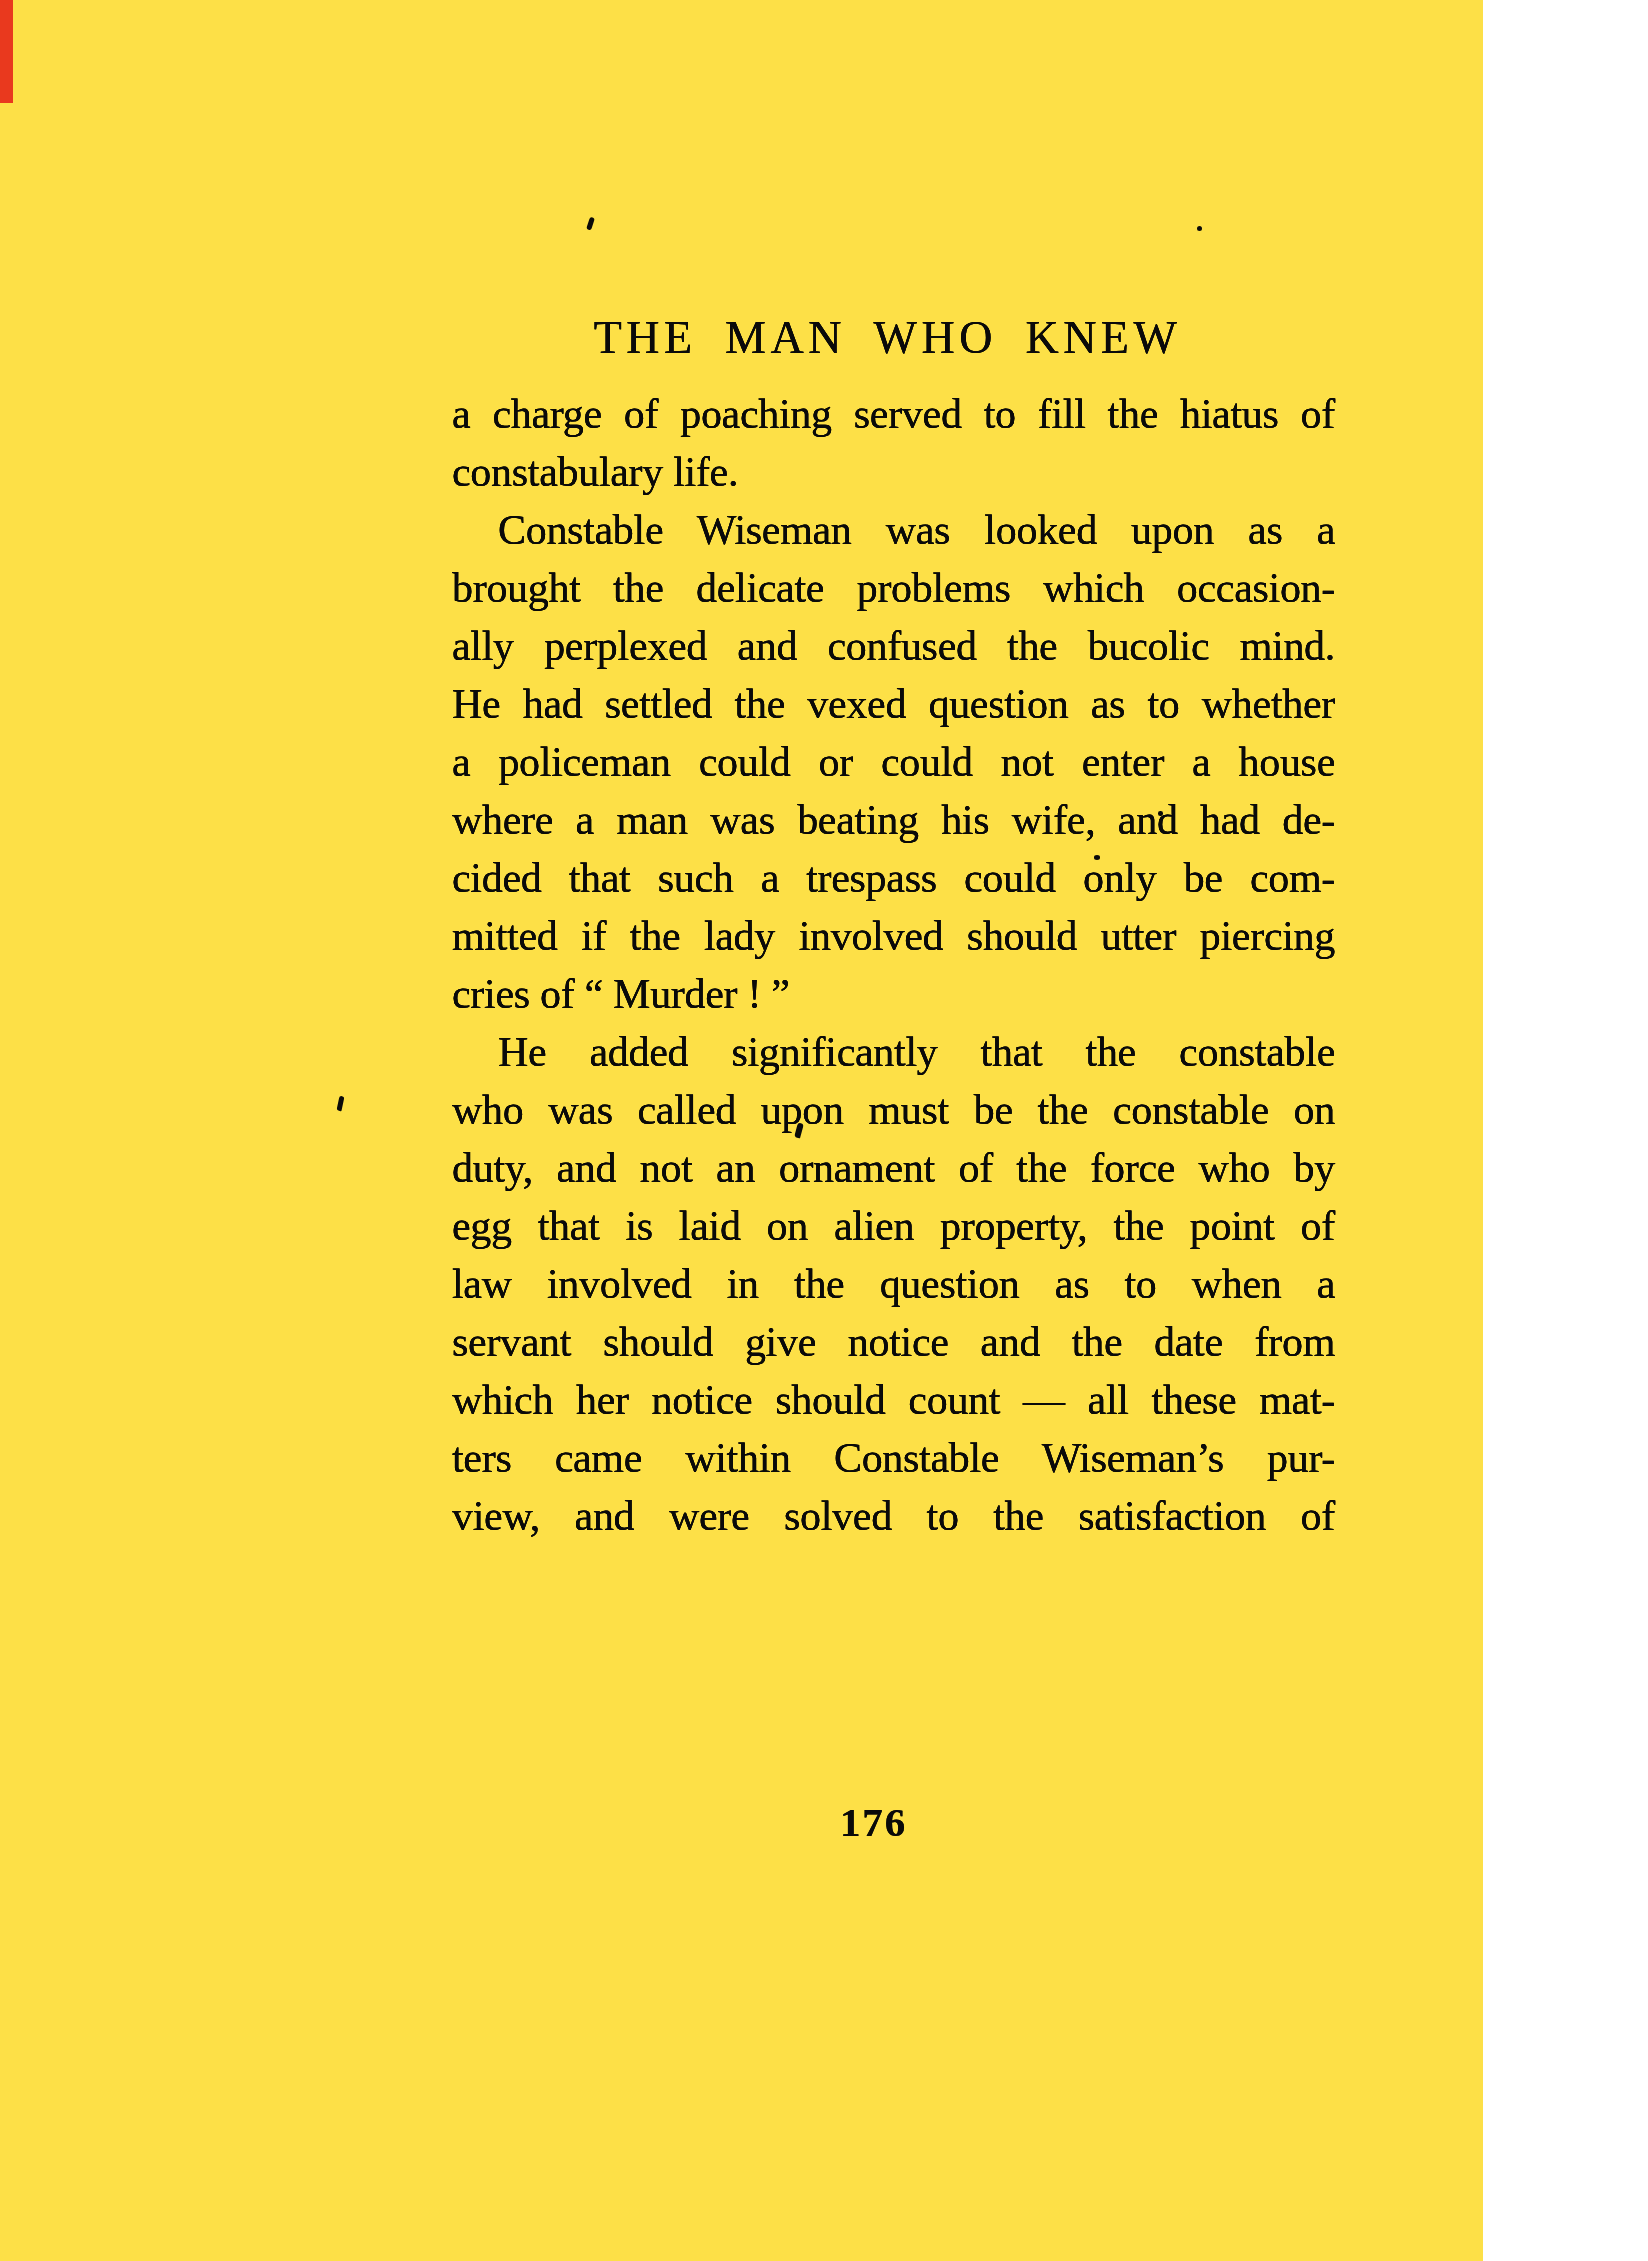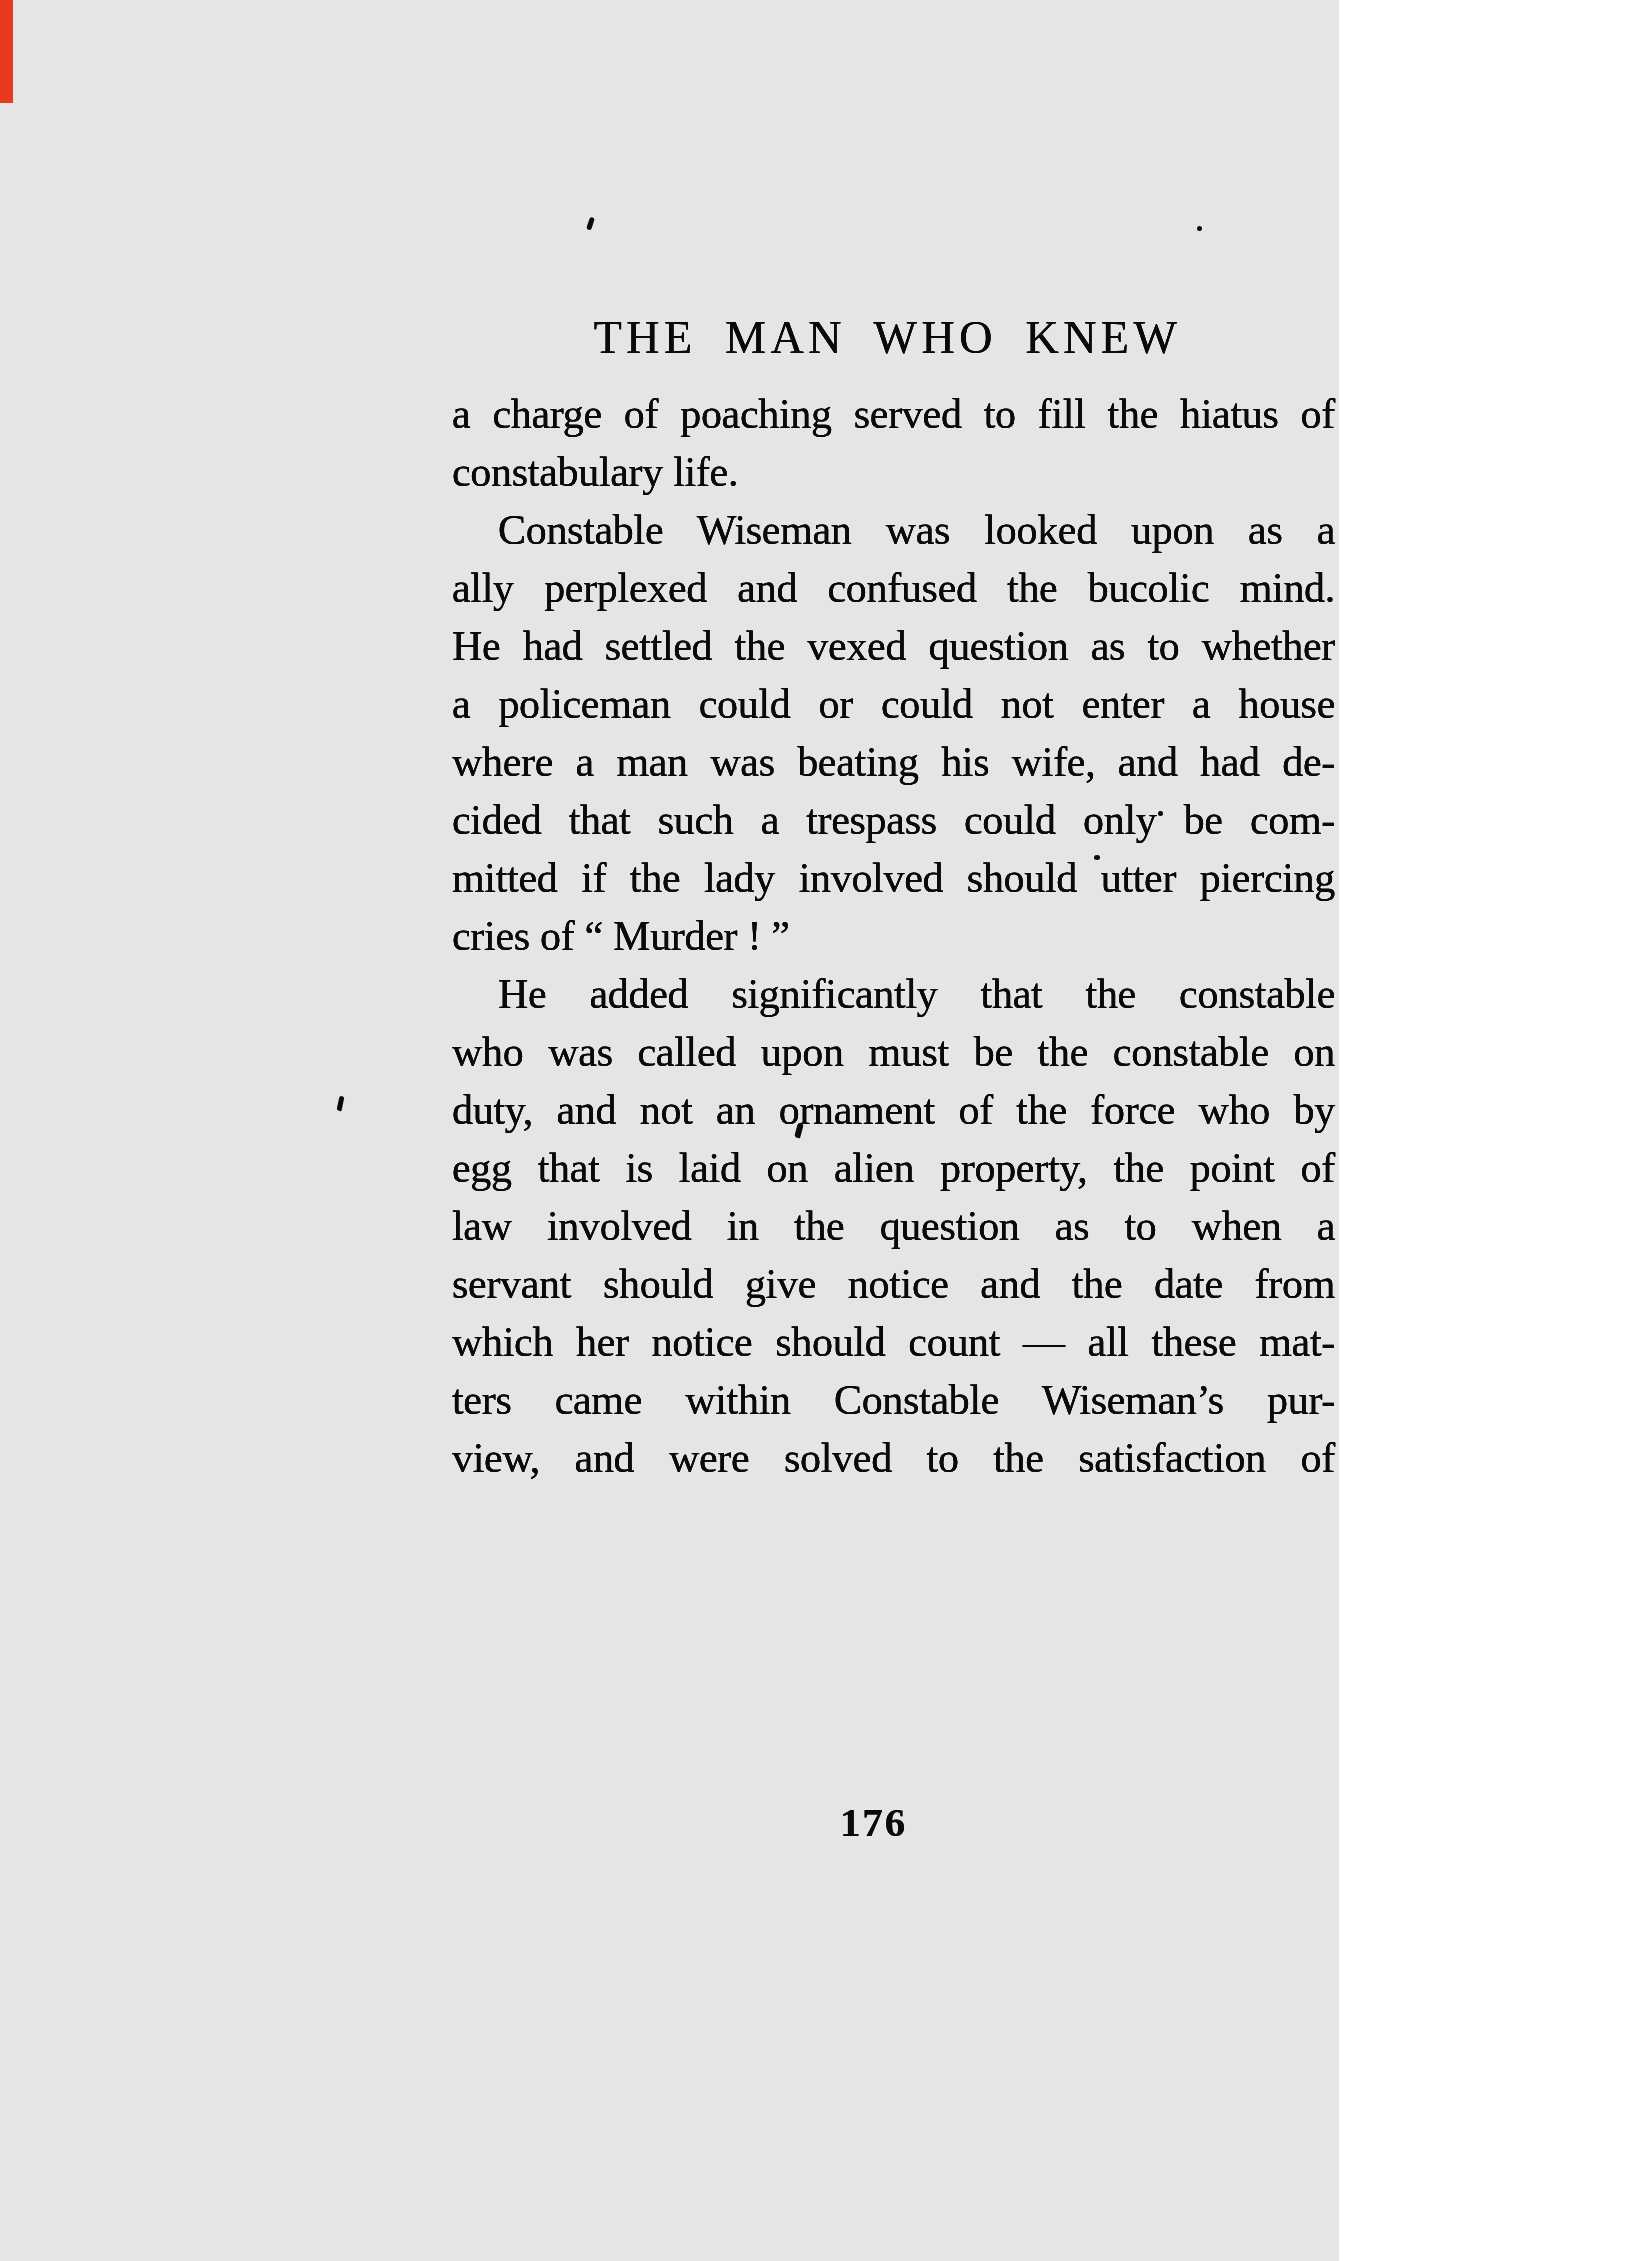--- a/index.html
+++ b/index.html
@@ -1,20 +1,20 @@
 <!DOCTYPE html>
 <html style="font-size:14.3px"><head>
 <meta charset="utf-8">
 <style>
   html,body{margin:0;padding:0;background:#ffffff;}
   .page{
     position:relative;
-    width:1339px;
+    width:1483px;
     height:2262px;
-    background:#e5e5e5;
+    background:#fde047;
     overflow:hidden;
     font-family:"Liberation Serif", serif;
     color:#0a0a0a;
   }
   .spine-mark{
     position:absolute;
     left:0; top:0;
     width:12.5px; height:103px;
   }
   .title{
@@ -82,20 +82,21 @@
 <div class="page">
 
   <div class="spine-mark" style="background: rgb(233, 57, 30);"></div>
 
   <h1 class="title">THE MAN WHO KNEW</h1>
 
   <div class="textblock">
     <div class="ln">a charge of poaching served to fill the hiatus of</div>
     <div class="ln end">constabulary life.</div>
     <div class="ln ind">Constable Wiseman was looked upon as a</div>
+    <div class="ln">brought the delicate problems which occasion-</div>
     <div class="ln">ally perplexed and confused the bucolic mind.</div>
     <div class="ln">He had settled the vexed question as to whether</div>
     <div class="ln">a policeman could or could not enter a house</div>
     <div class="ln">where a man was beating his wife, and had de-</div>
     <div class="ln">cided that such a trespass could only be com-</div>
     <div class="ln">mitted if the lady involved should utter piercing</div>
     <div class="ln end">cries of “ Murder ! ”</div>
     <div class="ln ind">He added significantly that the constable</div>
     <div class="ln">who was called upon must be the constable on</div>
     <div class="ln">duty, and not an ornament of the force who by</div>

